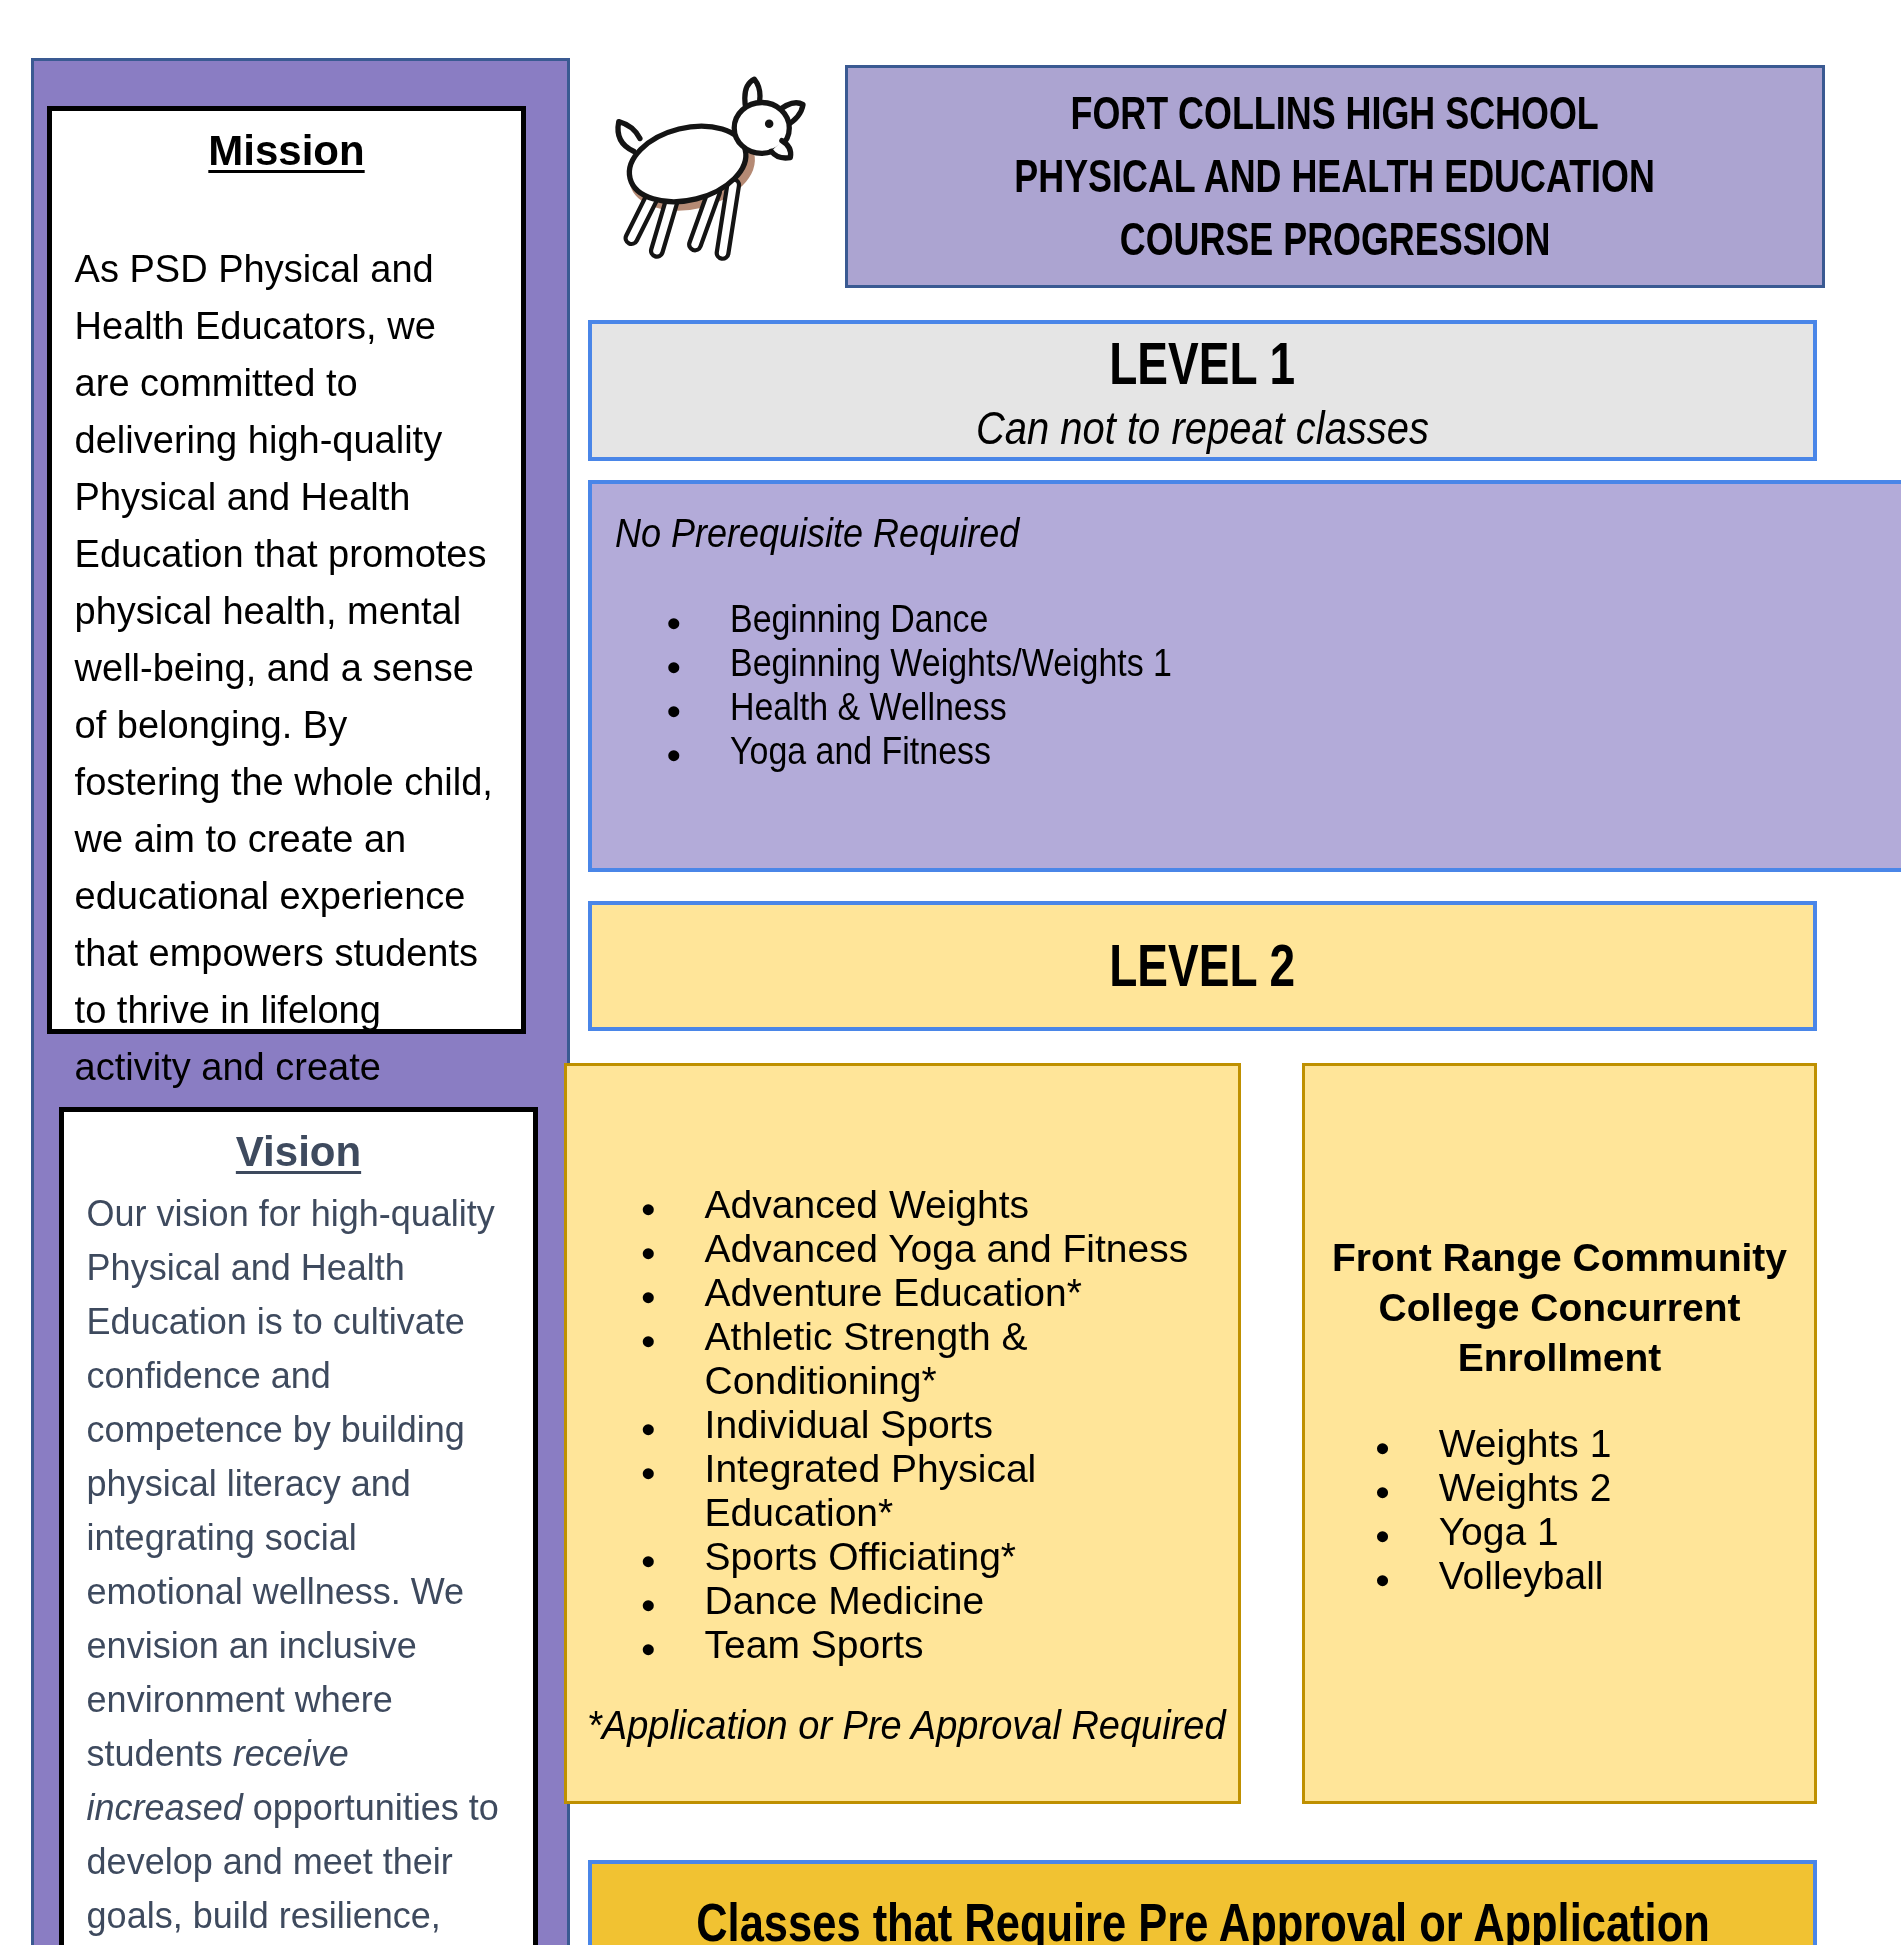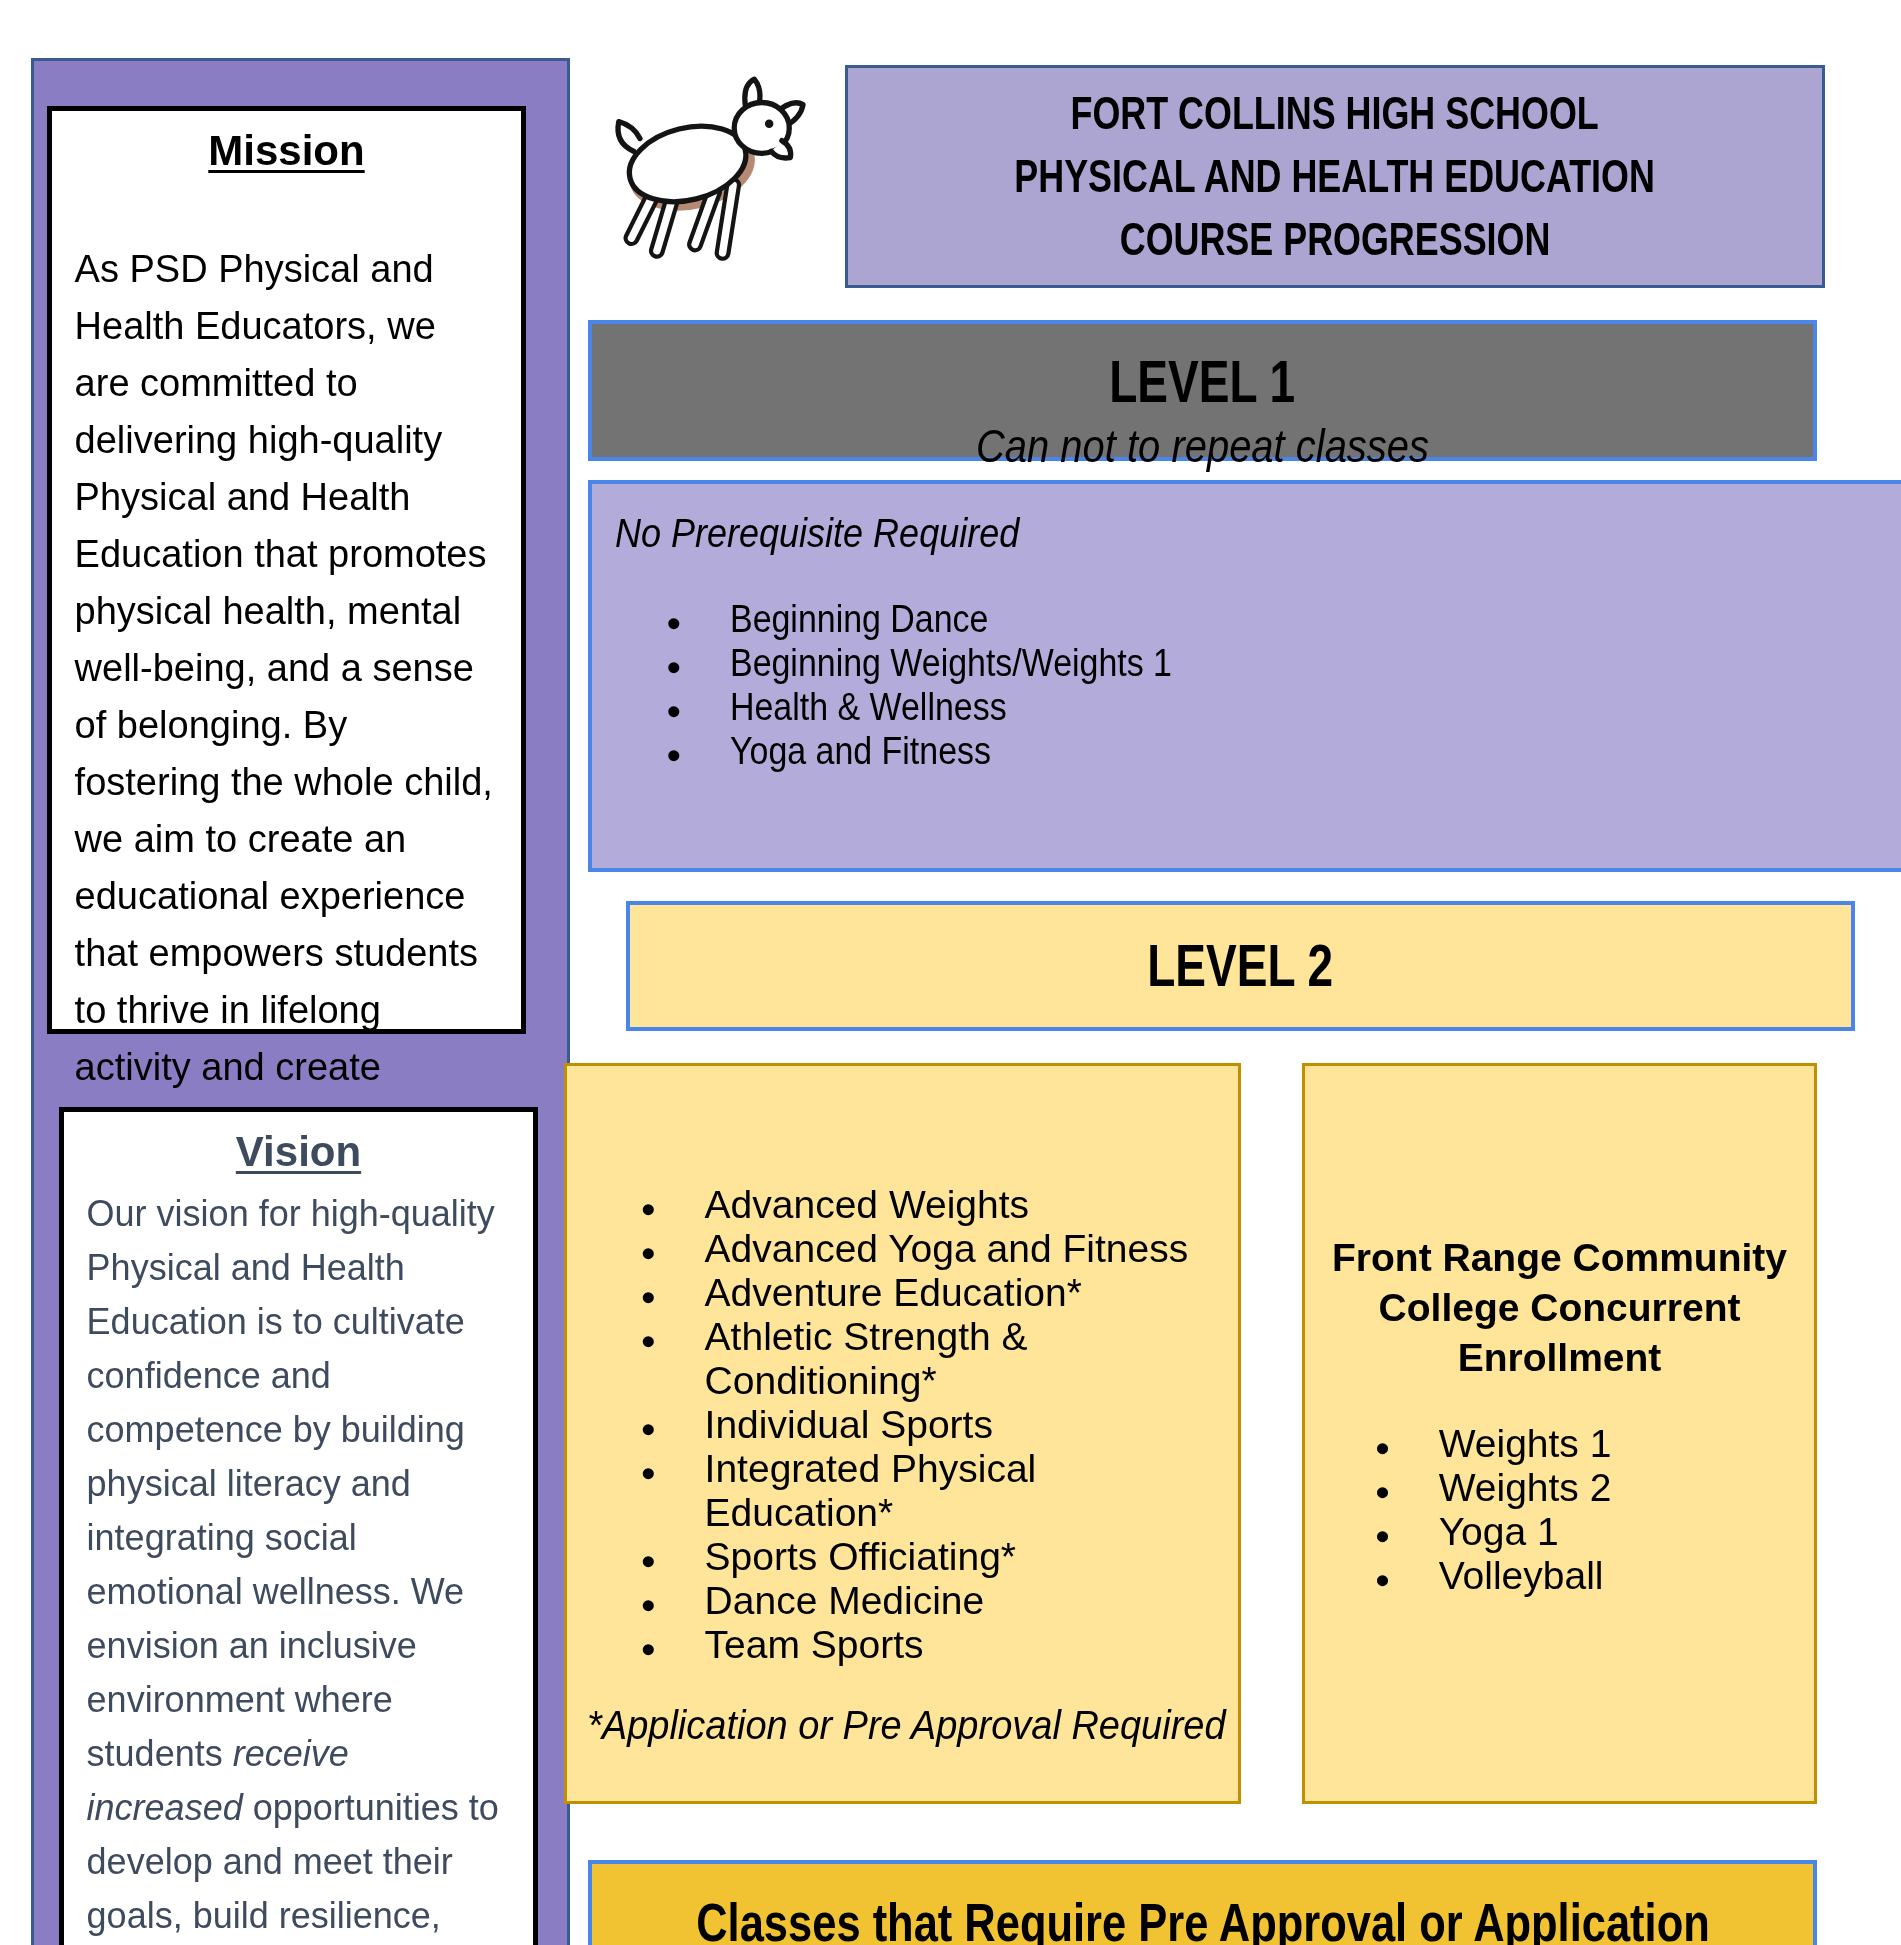--- a/index.html
+++ b/index.html
@@ -21,22 +21,22 @@
 
   
   .header-box{position:absolute;left:845px;top:65px;width:980px;height:223px;
               background:#ACA4D1;border:3.9px solid #3A5A92;display:flex;flex-direction:column;
               justify-content:center;text-align:center;}
   .header-line{font-weight:bold;font-size:46px;line-height:63px;}
   .sxc{display:inline-block;transform:scaleX(0.78);transform-origin:50% 50%;white-space:nowrap;}
 
   
   .banner{position:absolute;left:588px;width:1229px;text-align:center;border:4.7px solid #4A86E8;}
-  .lv1-title{top:320px;height:141px;background:#737373;padding-top:27px;}
-  .lv2-title{top:901px;height:130px;background:#FFE599;display:flex;align-items:center;justify-content:center;margin-left:38px;}
+  .lv1-title{top:320px;height:141px;background:#e5e5e5;padding-top:9px;}
+  .lv2-title{top:901px;height:130px;background:#FFE599;display:flex;align-items:center;justify-content:center;}
   .approval-title{top:1860px;height:125px;background:#F1C232;display:flex;align-items:center;justify-content:center;}
   .big-title{font-weight:bold;font-size:59px;line-height:62px;}
   .sub-title{font-style:italic;font-size:47px;line-height:58px;margin-top:3.9px;}
   .approval-text{font-weight:bold;font-size:53px;}
 
   
   .lv1-body{position:absolute;left:588px;top:480px;width:1462px;height:392px;
             background:#B3ABD9;border:4.7px solid #4A86E8;padding:27px 23px 0 23px;}
   .prereq-note{font-style:italic;font-size:40px;}
   .sxl{display:inline-block;transform:scaleX(0.9);transform-origin:0 50%;white-space:nowrap;}

